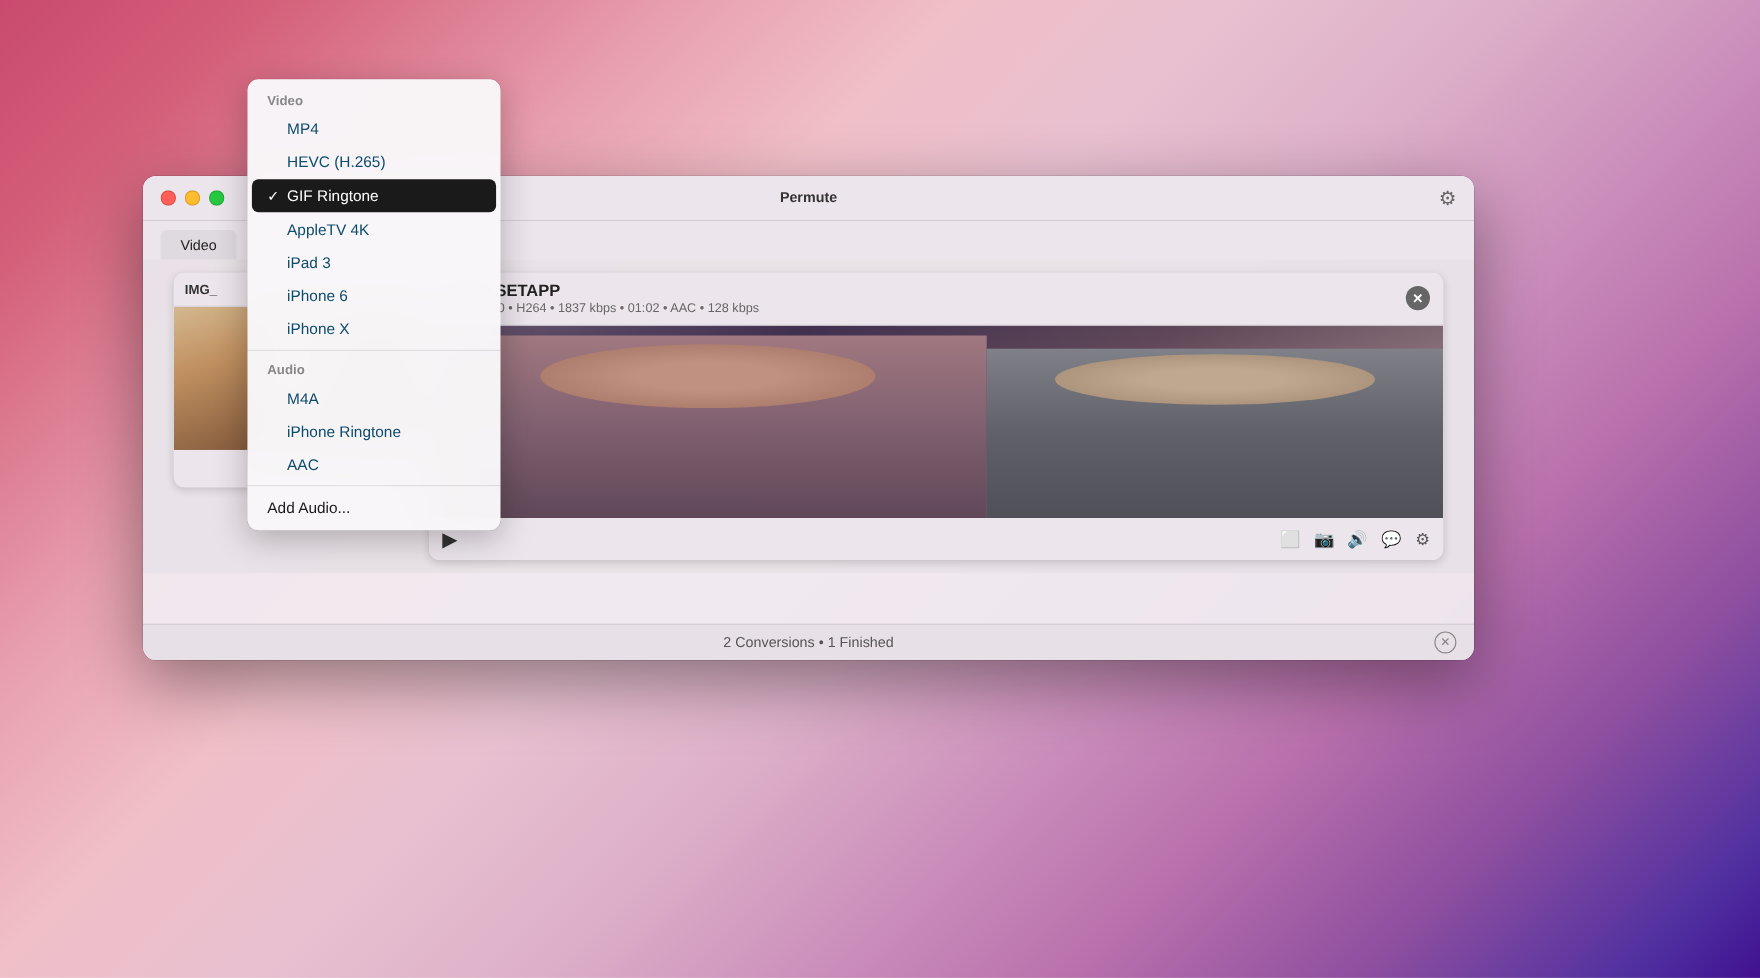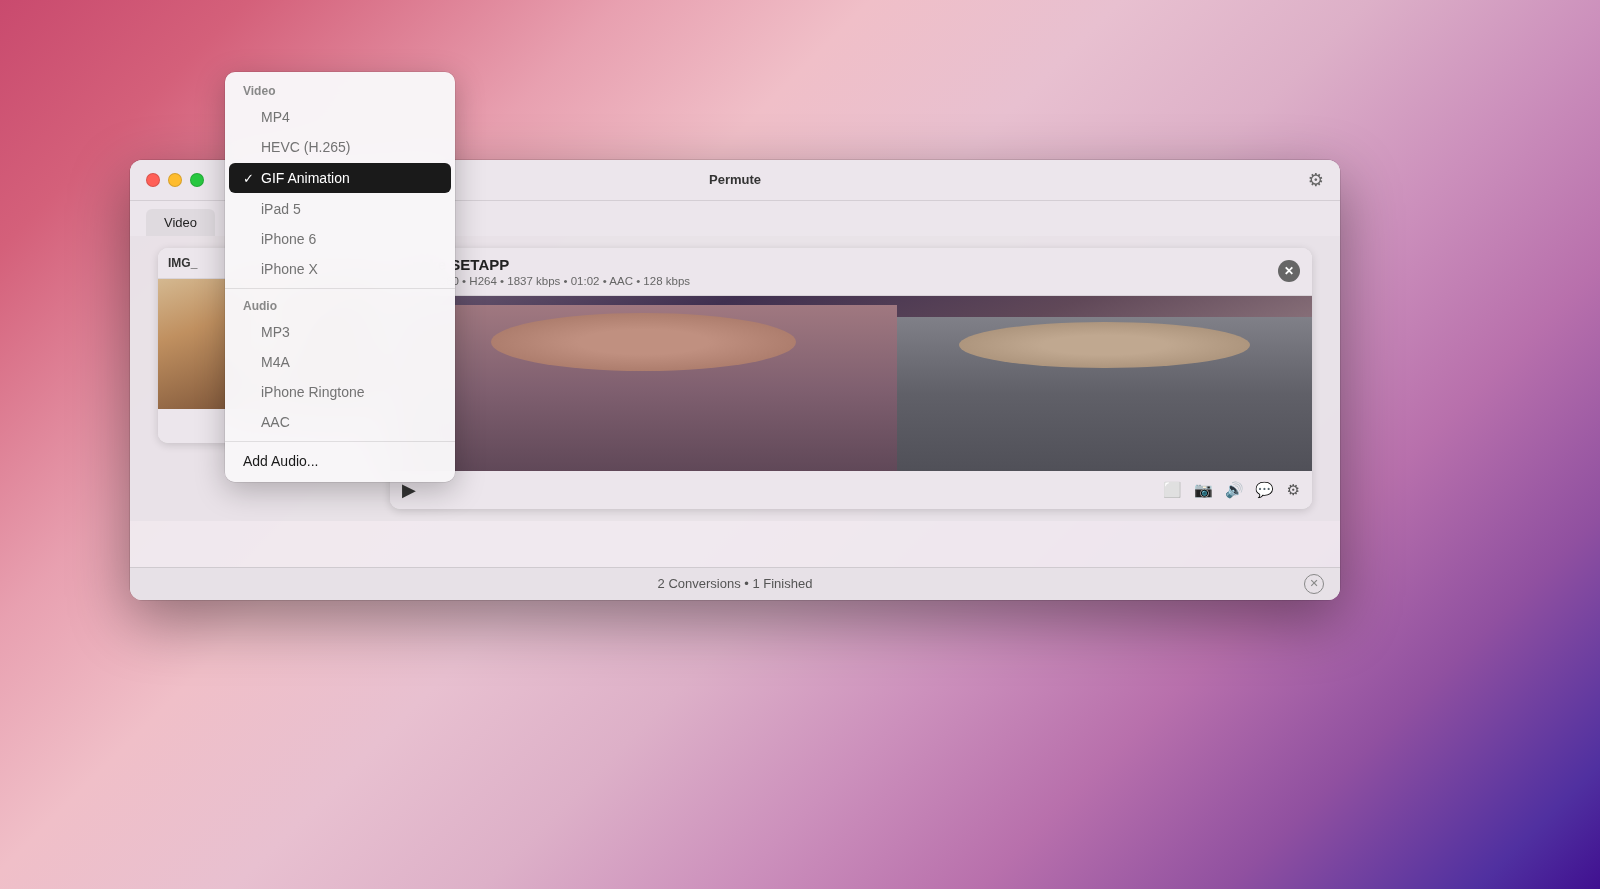--- a/index.html
+++ b/index.html
@@ -320,21 +320,21 @@
     .menu-section-label {
       padding: 6px 18px 4px;
       font-size: 12px;
       font-weight: 600;
       color: #888;
     }
 
     .menu-item {
       padding: 7px 18px 7px 36px;
       font-size: 14px;
-      color: #737373;
+      color: #0c4a6e;
       cursor: pointer;
       position: relative;
       display: flex;
       align-items: center;
     }
 
     .menu-item.selected {
       background: #1a1a1a;
       color: white;
       border-radius: 6px;
@@ -469,39 +469,39 @@
     <div class="menu-section-label">Video</div>
 
     <div class="menu-item">
       <span>MP4</span>
     </div>
     <div class="menu-item">
       <span>HEVC (H.265)</span>
     </div>
     <div class="menu-item selected">
       <span class="checkmark">✓</span>
-      <span>GIF Animation</span>
-    </div>
-    <div class="menu-item">
-      <span>iPad 5</span>
+      <span>GIF Ringtone</span>
+    </div>
+    <div class="menu-item">
+      <span>AppleTV 4K</span>
+    </div>
+    <div class="menu-item">
+      <span>iPad 3</span>
     </div>
     <div class="menu-item">
       <span>iPhone 6</span>
     </div>
     <div class="menu-item">
       <span>iPhone X</span>
     </div>
 
     <div class="menu-divider"></div>
 
     <div class="menu-section-label">Audio</div>
 
-    <div class="menu-item">
-      <span>MP3</span>
-    </div>
     <div class="menu-item">
       <span>M4A</span>
     </div>
     <div class="menu-item">
       <span>iPhone Ringtone</span>
     </div>
     <div class="menu-item">
       <span>AAC</span>
     </div>
 

